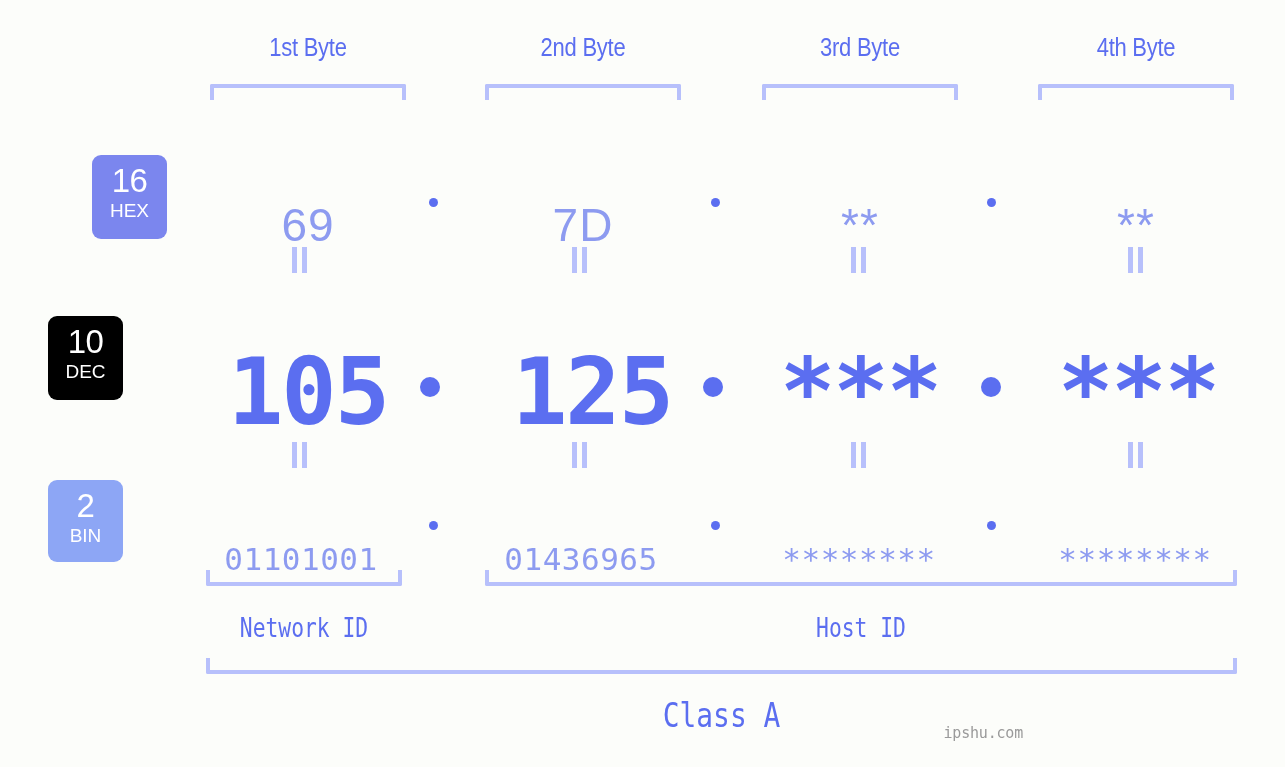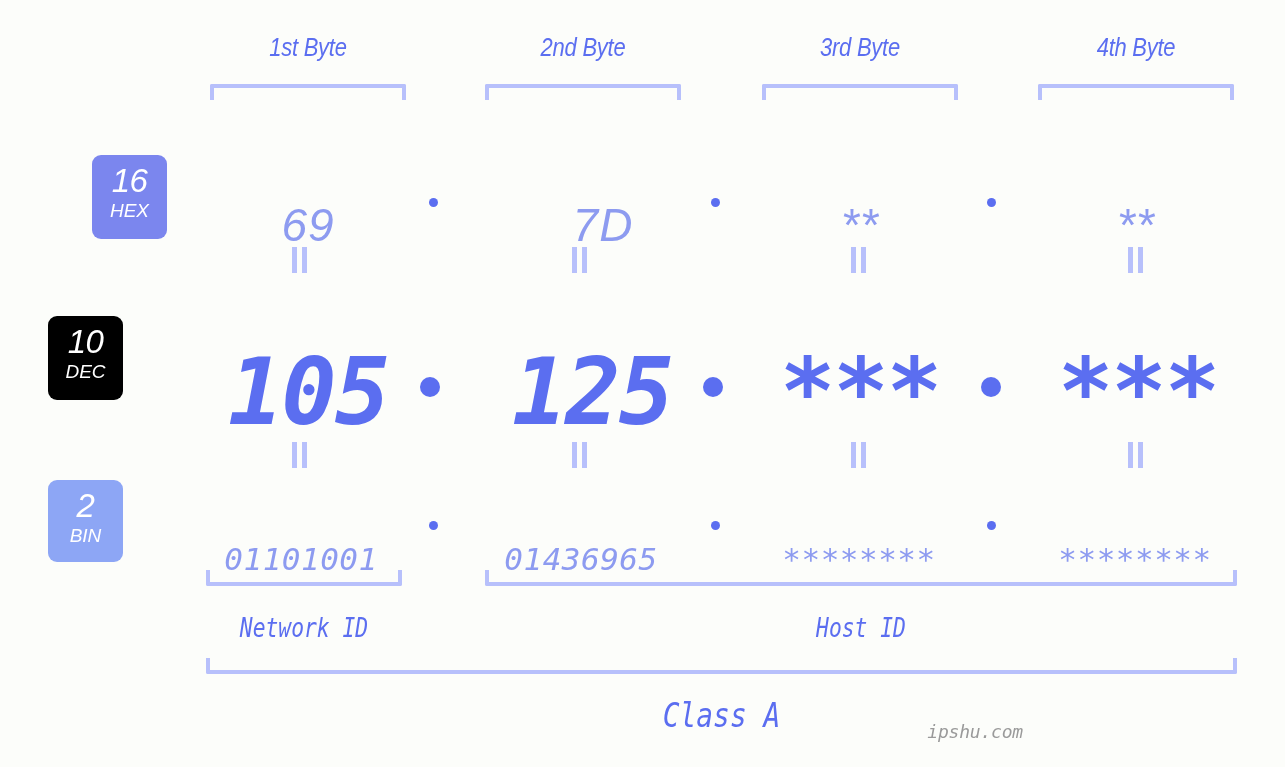--- a/index.html
+++ b/index.html
@@ -11,21 +11,20 @@
     height: 767px;
     background: #fcfdfa;
     font-family: "DejaVu Sans", sans-serif;
     overflow: hidden;
   }
   #page {
     position: relative;
     width: 1037px;
     height: 767px;
     background: #fcfdfa;
-    font-style: italic;
   }
 
   
   .byte-label {
     position: absolute;
     top: 33px;
     width: 196px;
     text-align: center;
     font-family: "Liberation Sans", sans-serif;
     font-size: 25px;
@@ -160,21 +159,21 @@
     white-space: nowrap;
     transform: scaleX(0.82);
   }
 
   
   .watermark {
     position: absolute;
     right: 14px;
     bottom: 25px;
     font-family: "DejaVu Sans Mono", monospace;
-    font-size: 18px;
+    font-size: 15px;
     color: #9a9a9a;
     letter-spacing: -0.2px;
   }
 </style>
 </head>
 <body>
 
 <div id="page">
 
   <div>
@@ -188,21 +187,21 @@
     <div class="bracket-down" style="left:762px;  top:84px; width:196px;"></div>
     <div class="bracket-down" style="left:1038px; top:84px; width:196px;"></div>
   </div>
 
   <div class="badge" style="top:155px; height:84px; background:#7b86ee;margin-left:44px;">
     <span class="num">16</span>
     <span class="nm">HEX</span>
   </div>
 
   <div class="row-cell hex-val" style="left:210px;  top:160px; width:196px;">69</div>
-  <div class="row-cell hex-val" style="left:505px;  top:160px; width:196px;">7D</div>
+  <div class="row-cell hex-val" style="left:485px;  top:160px; width:196px;">7D</div>
   <div class="row-cell hex-val" style="left:762px;  top:160px; width:196px;">**</div>
   <div class="row-cell hex-val" style="left:1038px; top:160px; width:196px;">**</div>
 
   <div class="dot small" style="left:429px; top:198px;"></div>
   <div class="dot small" style="left:711px; top:198px;"></div>
   <div class="dot small" style="left:987px; top:198px;"></div>
 
   <div class="eq" style="left:292px; top:247px;">
       <i></i>
       <i></i>

